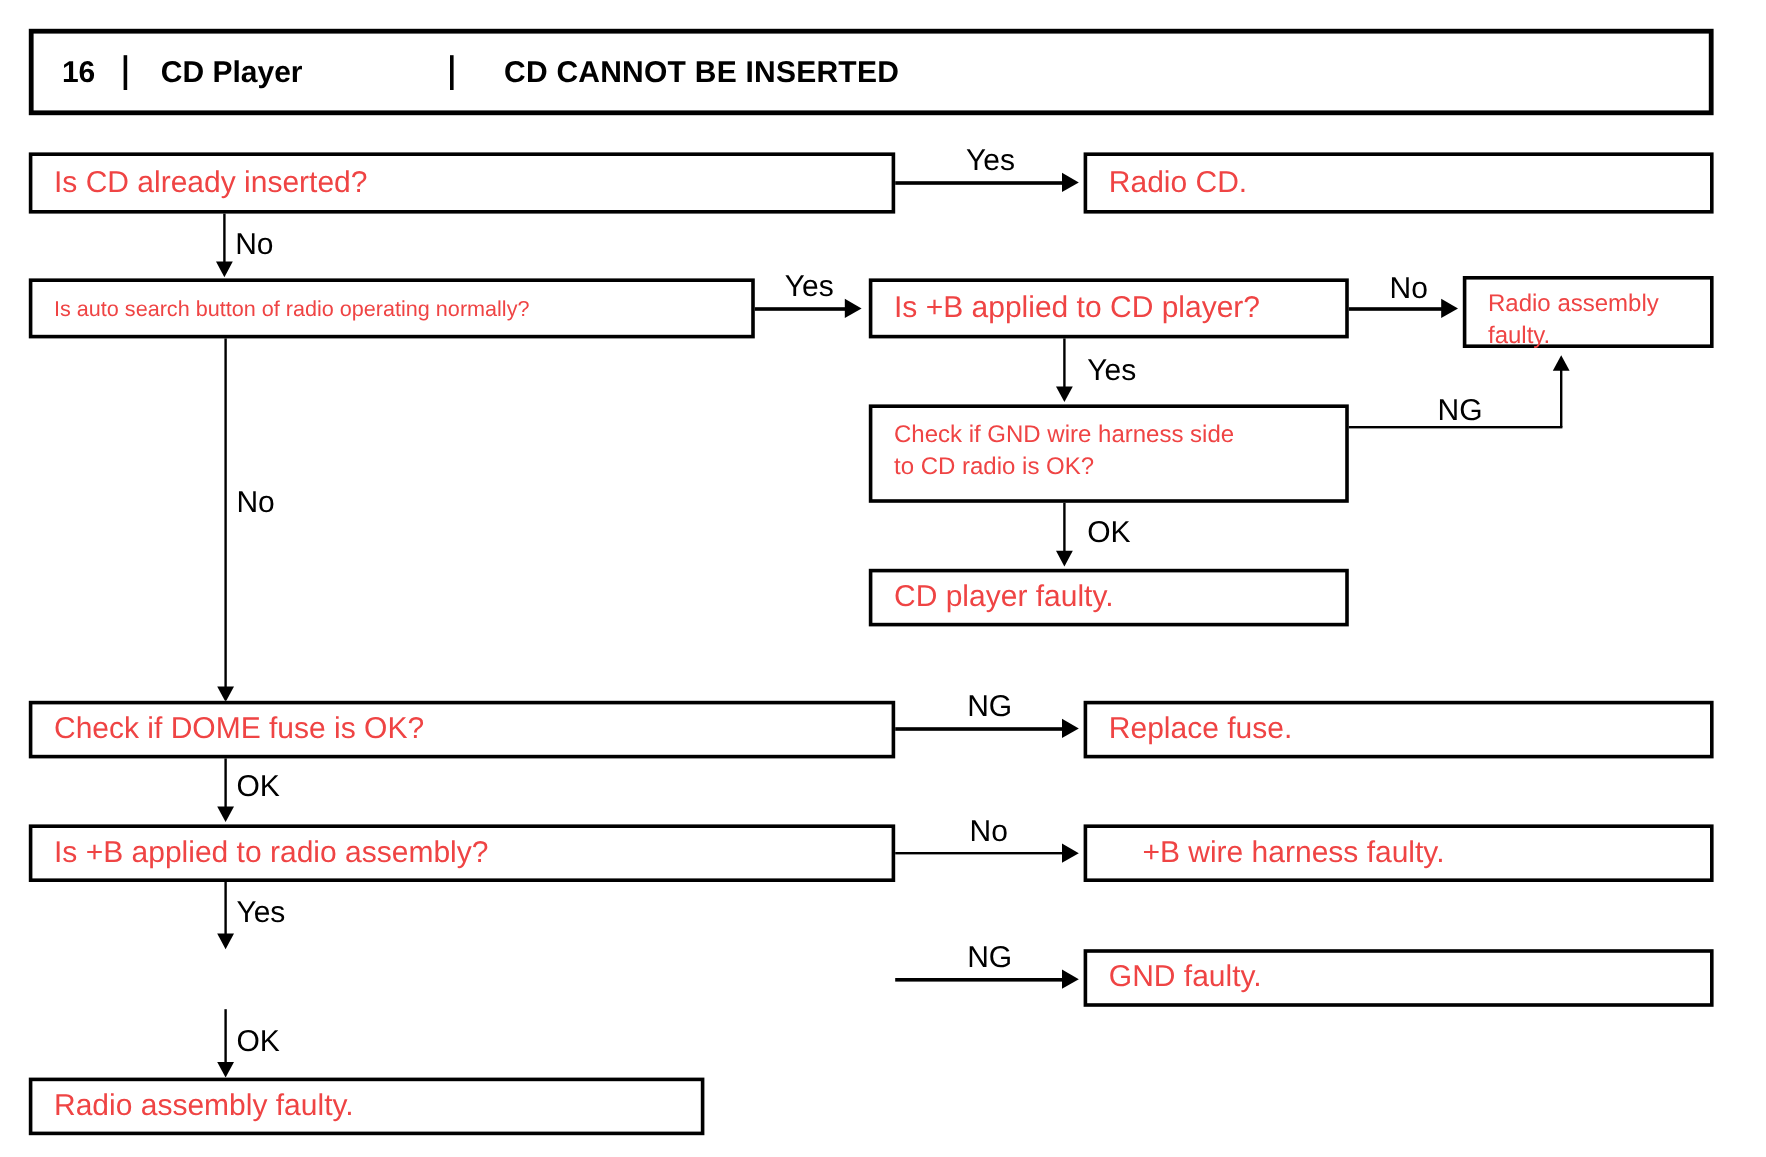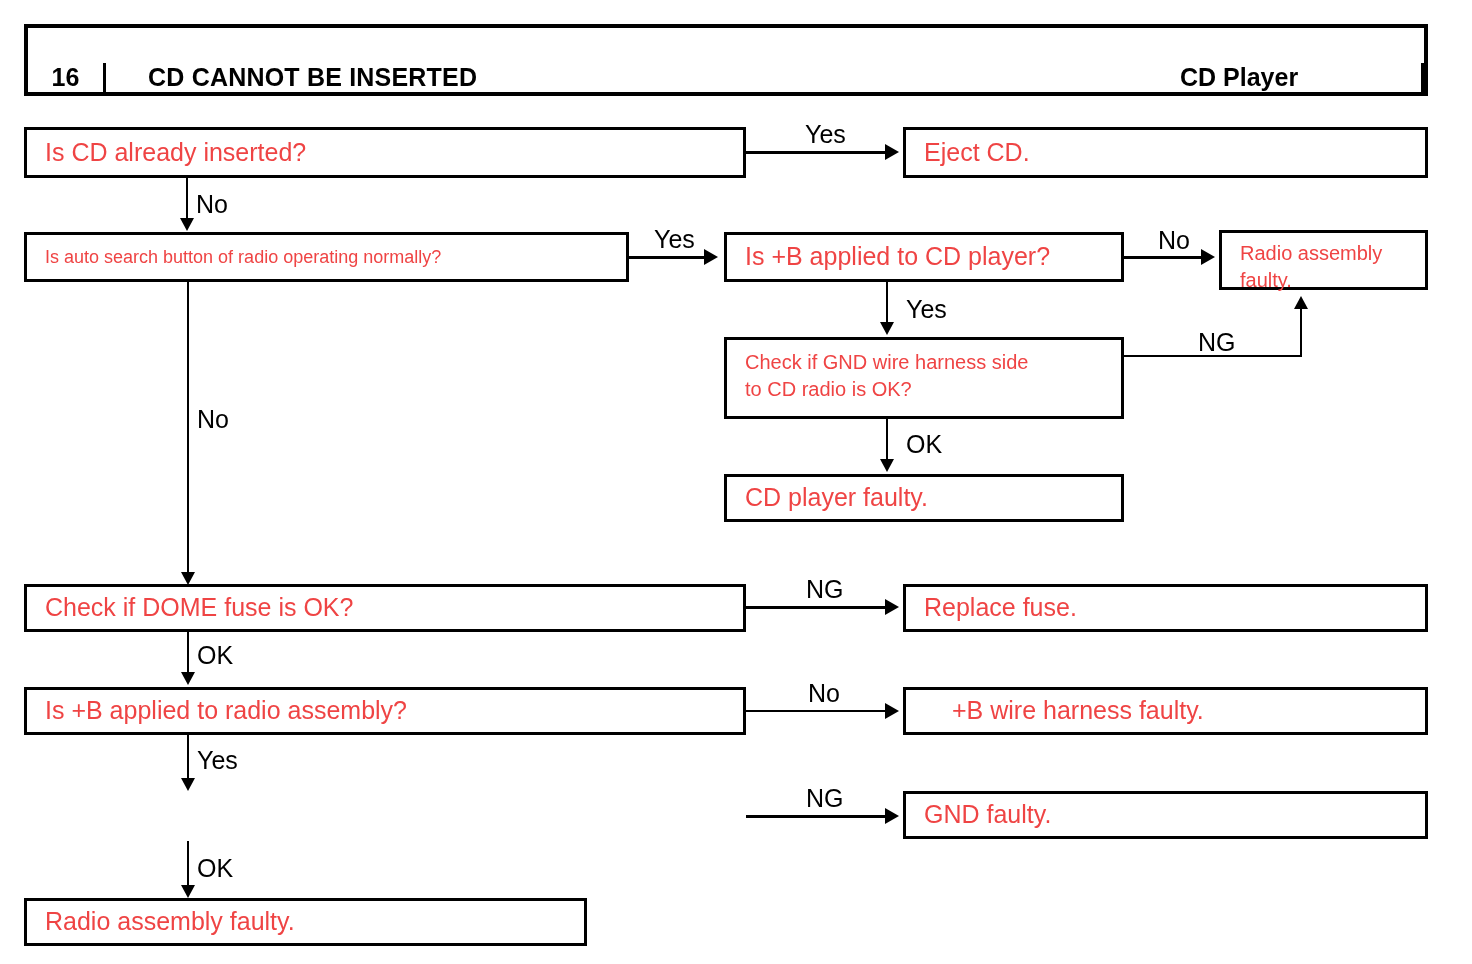--- a/index.html
+++ b/index.html
@@ -21,21 +21,21 @@
   
   .hdr {
     position: absolute;
     left: 24px;
     top: 24px;
     width: 1404px;
     height: 72px;
     border: 4px solid #000;
     box-sizing: border-box;
     display: flex;
-    align-items: flex-end;
+    align-items: center;
     background: #fff;
   }
   .hdr-cell {
     display: flex;
     align-items: center;
     box-sizing: border-box;
   }
   .hdr-no {
     width: 78px;
     justify-content: center;
@@ -119,34 +119,34 @@
     line-height: 1;
   }
 </style>
 </head>
 <body>
 
 <div id="page">
 
   <div class="hdr">
     <div class="hdr-cell hdr-no">16</div>
+    <div class="hdr-cell hdr-sys">CD Player</div>
     <div class="hdr-cell hdr-sym">CD CANNOT BE INSERTED</div>
-    <div class="hdr-cell hdr-sys">CD Player</div>
   </div>
 
   <div class="box" style="left:24px; top:127px; width:722px; height:51px;">
     <span class="txt f22">Is CD already inserted?</span>
   </div>
 
   <div class="ln ln-h" style="left:746px; top:151px; width:141px;"></div>
   <div class="arrow arrow-r" style="left:885px; top:144px;"></div>
   <div class="lbl" style="left:805px; top:122px;">Yes</div>
 
   <div class="box" style="left:903px; top:127px; width:525px; height:51px;">
-    <span class="txt f22">Eject CD.</span>
+    <span class="txt f22">Radio CD.</span>
   </div>
 
   <div class="ln ln-v" style="left:186px; top:178px; width:2px; height:45px;"></div>
   <div class="arrow arrow-d" style="left:180px; top:218px;"></div>
   <div class="lbl" style="left:196px; top:192px;">No</div>
 
   <div class="box" style="left:24px; top:232px; width:605px; height:50px;">
     <span class="txt f17">Is auto search button of radio operating normally?</span>
   </div>
 

